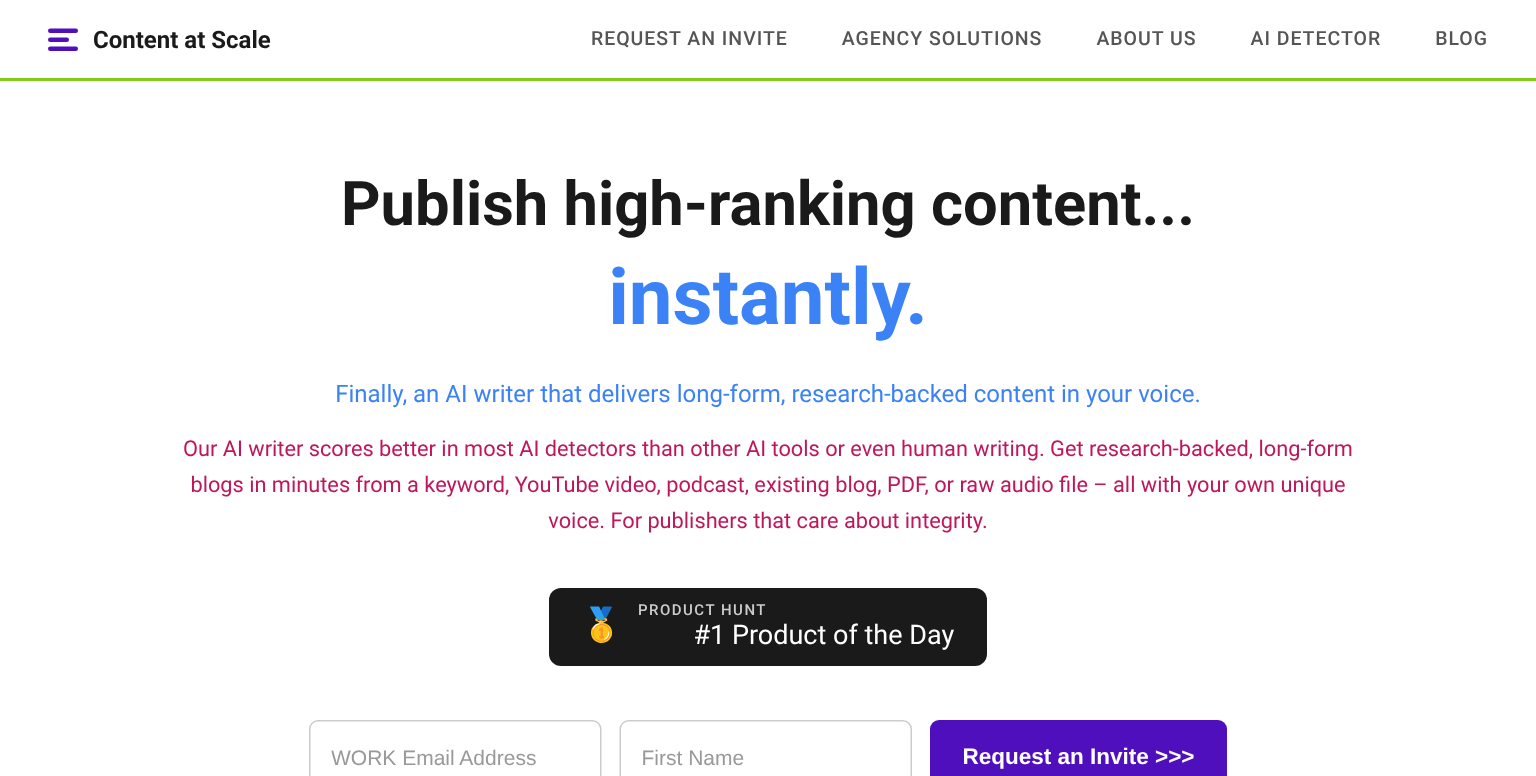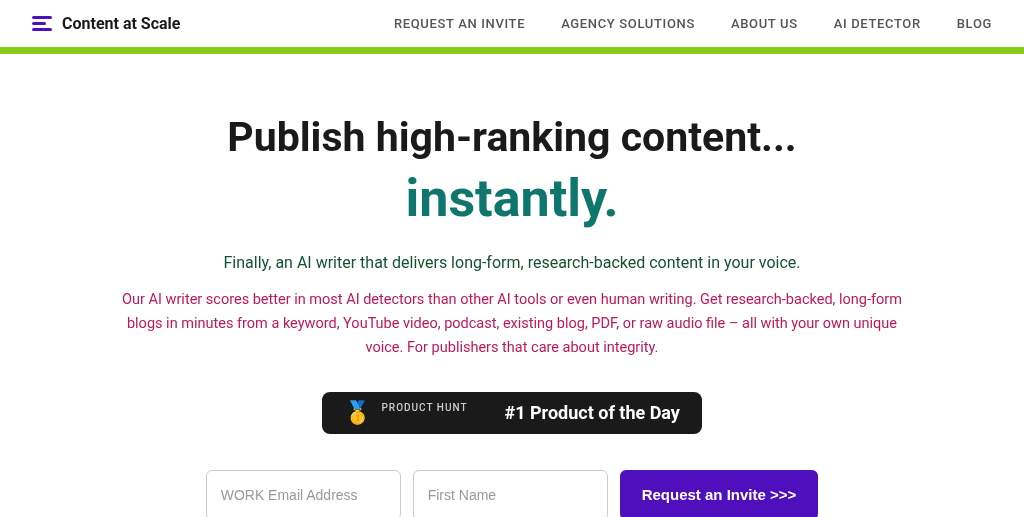--- a/index.html
+++ b/index.html
@@ -17,21 +17,21 @@
       overflow-x: hidden;
     }
 
     
     header {
       display: flex;
       align-items: center;
       justify-content: space-between;
       padding: 0 32px;
       height: 54px;
-      border-bottom: 7px solid #84cc16;
+      border-bottom: 2px solid #84cc16;
     }
 
     .logo-area {
       display: flex;
       align-items: center;
       gap: 10px;
       cursor: pointer;
     }
 
     .logo-icon {
@@ -87,28 +87,28 @@
       font-size: 41px;
       font-weight: 700;
       color: #1a1a1a;
       line-height: 1.15;
       margin-bottom: 8px;
     }
 
     .headline-accent {
       font-size: 52px;
       font-weight: 700;
-      color: #0f766e;
+      color: #3b82f6;
       line-height: 1.15;
       margin-bottom: 24px;
     }
 
     .subheadline {
       font-size: 16px;
-      color: #14532d;
+      color: #3b82f6;
       margin-bottom: 16px;
       max-width: 620px;
     }
 
     .description {
       font-size: 14.5px;
       color: #be185d;
       max-width: 780px;
       line-height: 1.65;
       margin-bottom: 32px;
@@ -127,35 +127,35 @@
       cursor: pointer;
     }
 
     .badge-medal {
       font-size: 22px;
       line-height: 1;
     }
 
     .badge-text-group {
       display: flex;
-      flex-direction: row;
+      flex-direction: column;
       align-items: flex-start;
     }
 
     .badge-eyebrow {
       font-size: 10px;
       letter-spacing: 0.1em;
       text-transform: uppercase;
       color: #ccc;
       font-weight: 500;
     }
 
     .badge-title {
       font-size: 18px;
-      font-weight: 700;
+      font-weight: 400;
       color: #fff;
       margin-left: 37px;
     }
 
     
     .form-row {
       display: flex;
       align-items: center;
       gap: 12px;
     }

